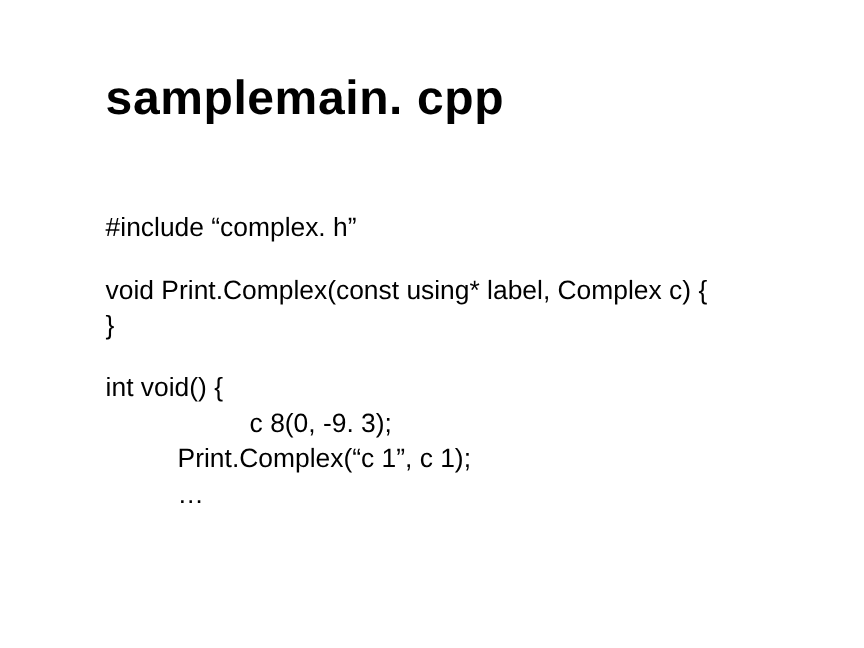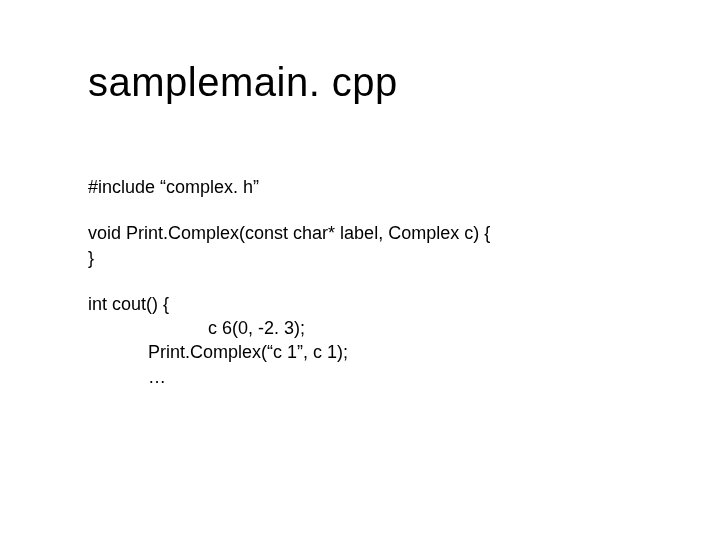--- a/index.html
+++ b/index.html
@@ -13,26 +13,26 @@
   }
   .slide {
     position: relative;
     width: 720px;
     height: 540px;
     box-sizing: border-box;
     padding: 60px 88px 40px 88px;
   }
   .title {
     font-size: 40px;
-    font-weight: 400;
+    font-weight: 700;
     letter-spacing: 0.5px;
     margin-bottom: 70px;
   }
   .body {
-    font-size: 18px;
+    font-size: 22px;
     line-height: 1.35;
   }
   .para {
     margin-bottom: 22px;
   }
   .indent1 {
     padding-left: 60px;
   }
   .indent2 {
     padding-left: 120px;
@@ -45,25 +45,25 @@
 
   <div class="title">samplemain. cpp</div>
 
   <div class="body">
 
     <div class="para">
       <div>#include “complex. h”</div>
     </div>
 
     <div class="para">
-      <div>void Print.Complex(const char* label, Complex c) {</div>
+      <div>void Print.Complex(const using* label, Complex c) {</div>
       <div>}</div>
     </div>
 
     <div class="para">
-      <div>int cout() {</div>
-      <div class="indent2">c 6(0, -2. 3);</div>
+      <div>int void() {</div>
+      <div class="indent2">c 8(0, -9. 3);</div>
       <div class="indent1">Print.Complex(“c 1”, c 1);</div>
       <div class="indent1">…</div>
     </div>
 
   </div>
 </div>
 
 </body></html>

